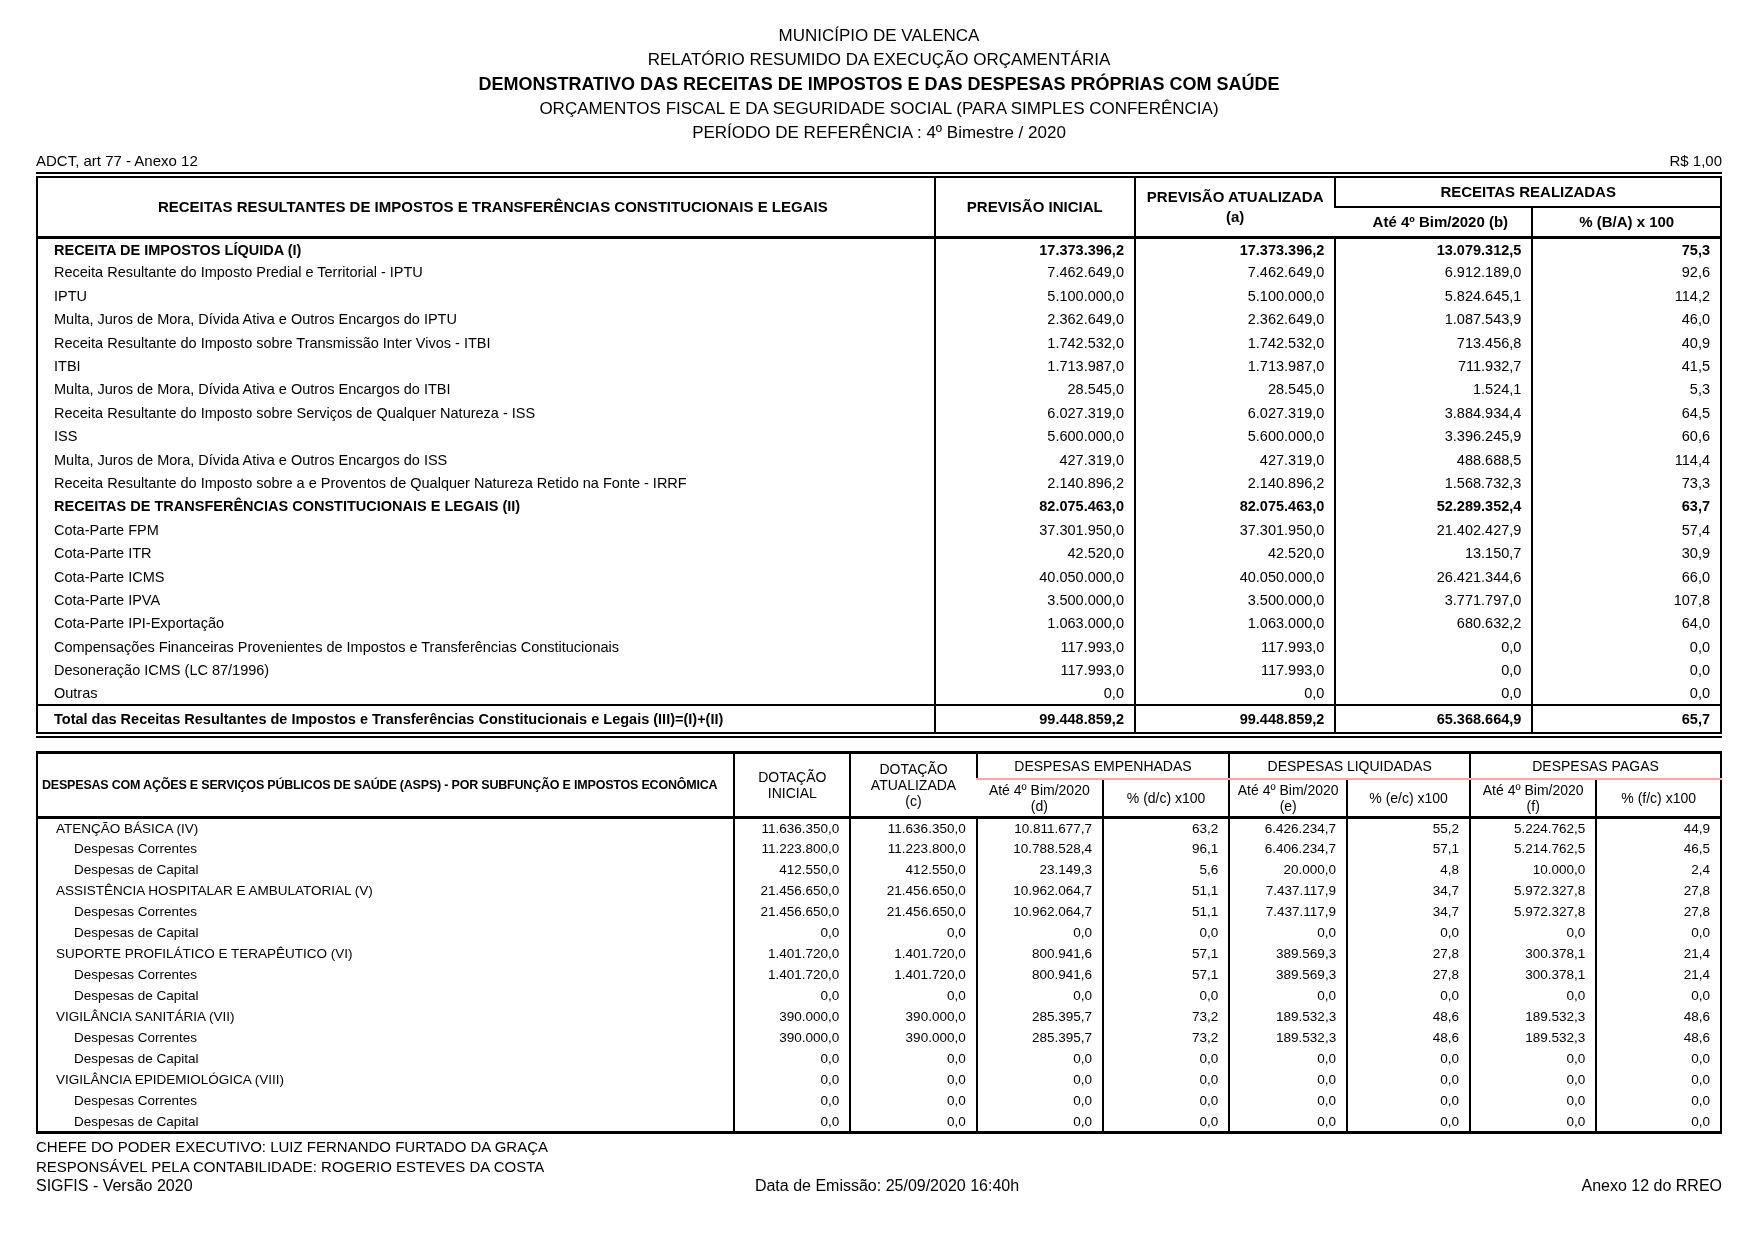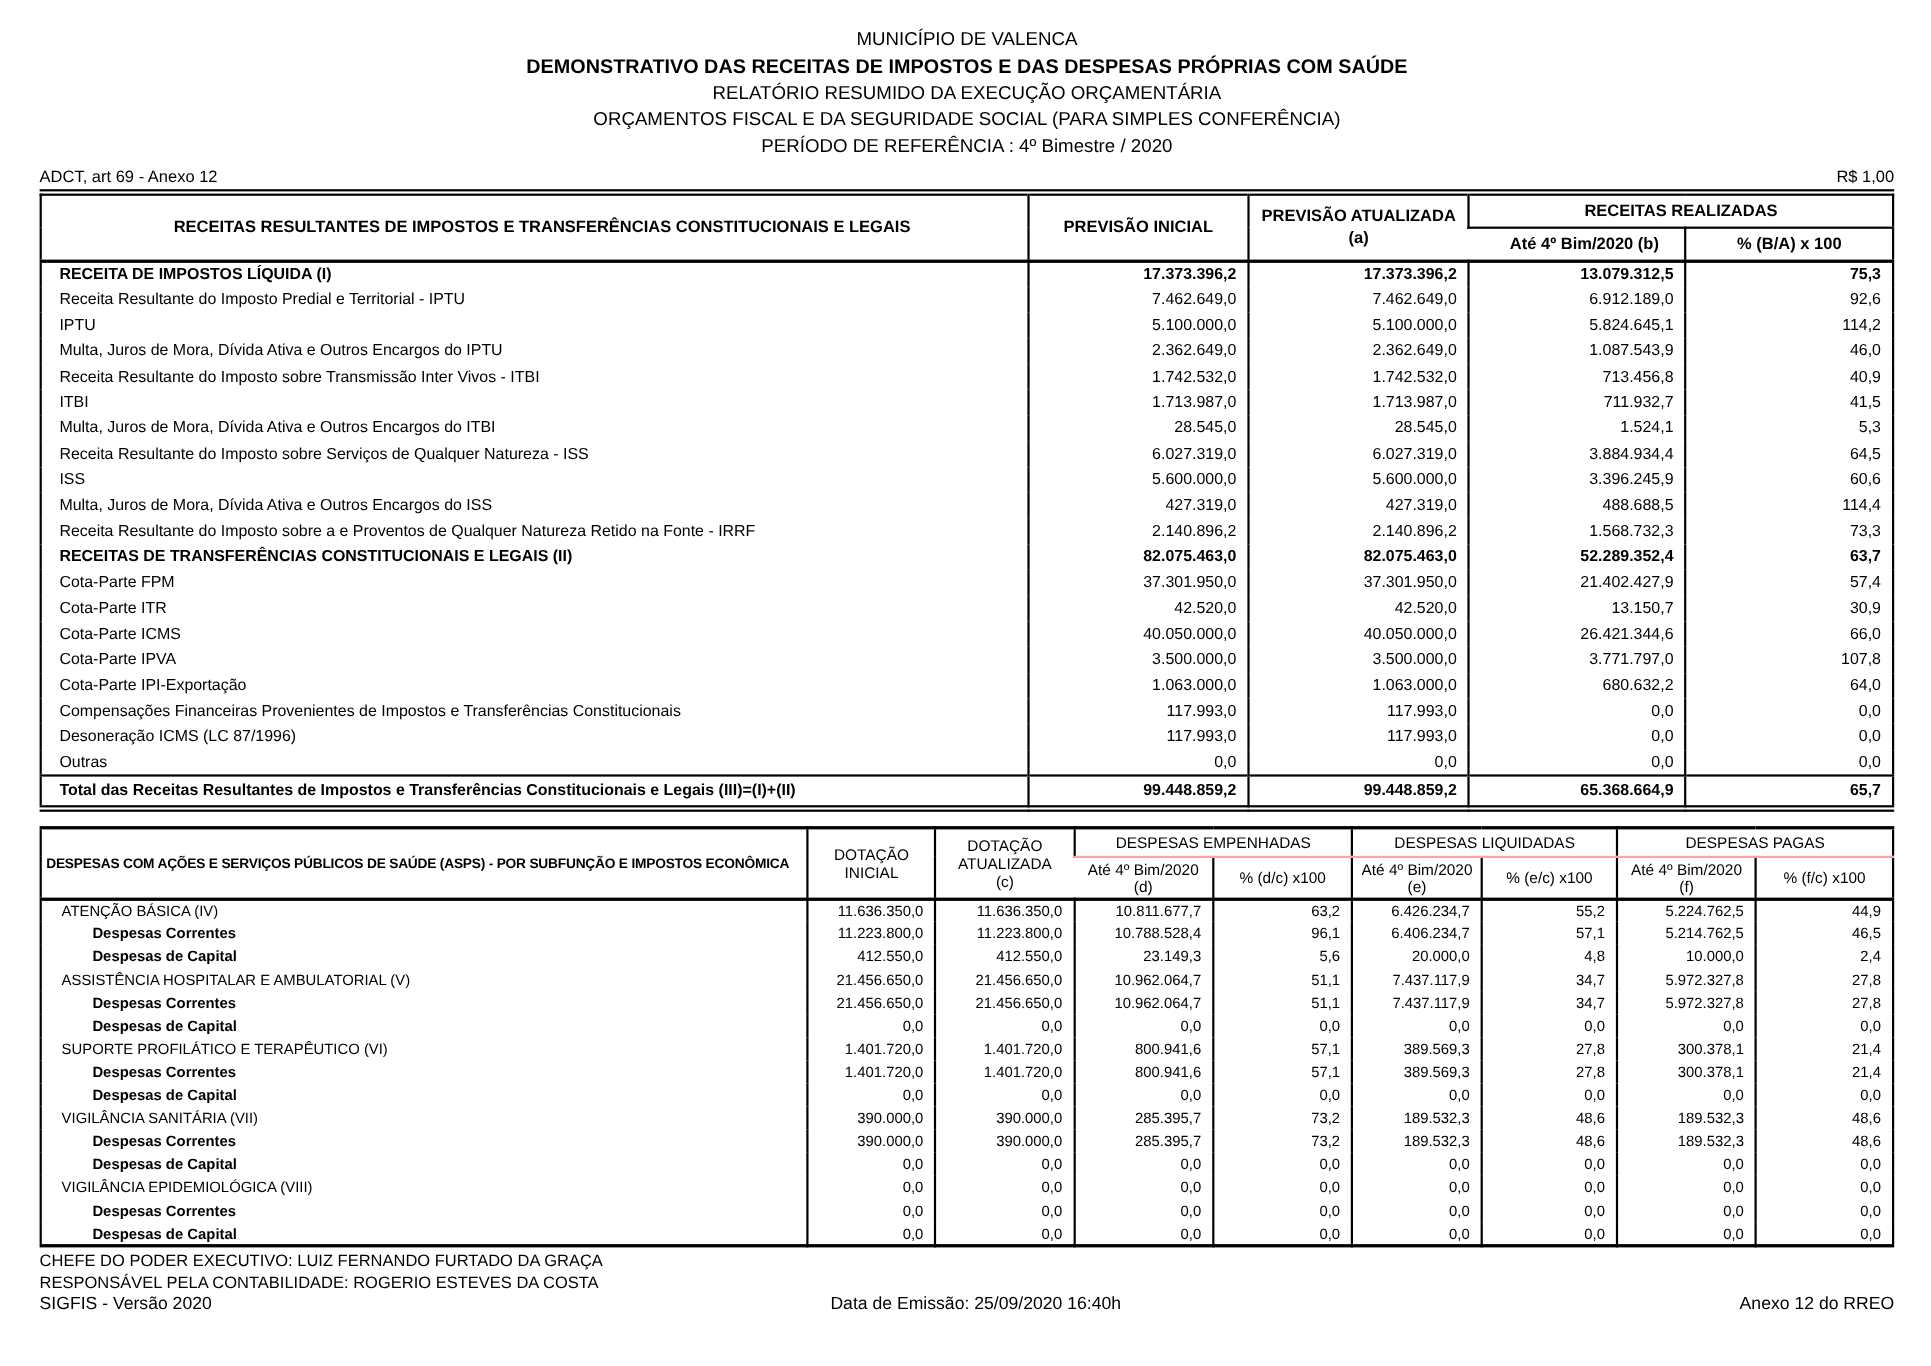--- a/index.html
+++ b/index.html
@@ -40,41 +40,41 @@
   .t2 th, .t2 td { border-left:2px solid #000; }
   .t2 th:first-child, .t2 td:first-child { border-left:none; }
   .t2 thead { border-bottom:3px solid #000; }
   .t2 thead th { font-weight:normal; font-size:14px; text-align:center; vertical-align:middle; padding:2px; line-height:1.15; }
   .t2 thead .title-cell { font-weight:bold; font-size:12.5px; text-align:left; letter-spacing:-0.2px;
                           white-space:nowrap; overflow:hidden; padding-left:4px; }
   .t2 .group-h { border-bottom:2px solid #fca5a5; height:26px; }
   .t2 .sub-h { height:38px; }
   .t2 tbody td { font-size:13.5px; height:21px; padding-top:0; padding-bottom:0; }
   .t2 tbody .lbl.ind0 { padding-left:18px; }
-  .t2 tbody .lbl.ind1 { padding-left:46px;font-weight:bold; }
+  .t2 tbody .lbl.ind1 { padding-left:36px; }
 
   
   .sign-block { font-size:15px; line-height:1.35; padding-top:3px; }
   .bottom-row { display:flex; justify-content:space-between; font-size:16px; }
 </style>
 </head>
 <body>
 
 <div class="page">
 
   <div class="doc-header">
     <div class="h-line">MUNICÍPIO DE VALENCA</div>
+    <div class="h-line">RELATÓRIO RESUMIDO DA EXECUÇÃO ORÇAMENTÁRIA</div>
     <div class="h-line bold">DEMONSTRATIVO DAS RECEITAS DE IMPOSTOS E DAS DESPESAS PRÓPRIAS COM SAÚDE</div>
-    <div class="h-line">RELATÓRIO RESUMIDO DA EXECUÇÃO ORÇAMENTÁRIA</div>
     <div class="h-line">ORÇAMENTOS FISCAL E DA SEGURIDADE SOCIAL (PARA SIMPLES CONFERÊNCIA)</div>
     <div class="h-line">PERÍODO DE REFERÊNCIA : 4º Bimestre / 2020</div>
   </div>
 
   <div class="meta">
-    <span>ADCT, art 69 - Anexo 12</span>
+    <span>ADCT, art 77 - Anexo 12</span>
     <span>R$ 1,00</span>
   </div>
 
   <table class="t1">
     <colgroup>
       <col style="width:53.3%">
         <col style="width:11.9%">
         <col style="width:11.9%">
         <col style="width:11.7%">
         <col style="width:11.2%">

